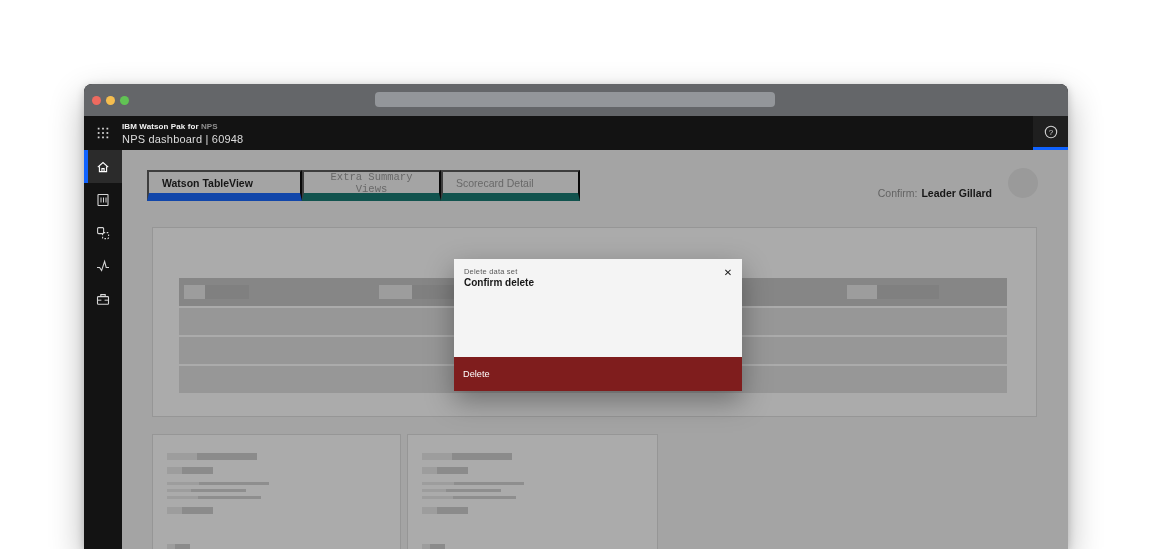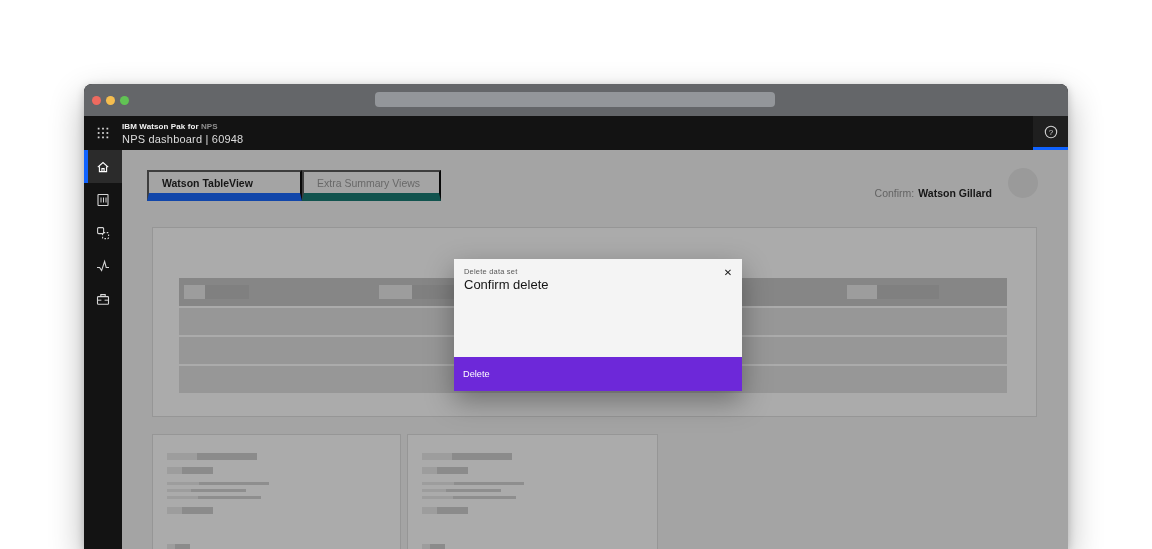--- a/index.html
+++ b/index.html
@@ -33,21 +33,21 @@
   .appbody { flex:1; display:flex; min-height:0; }
   .sidebar { width:38px; flex:0 0 38px; background:#131313; display:flex; flex-direction:column; }
   .navitem { position:relative; height:33px; display:flex; align-items:center; justify-content:center; background:none; border:none; cursor:pointer; }
   .navitem.active { background:#2b2b2b; }
   .navitem .accent { position:absolute; left:0; top:0; bottom:0; width:3.5px; background:#0f62fe; }
   
   .content { position:relative; flex:1; background:#f4f4f4; overflow:hidden; }
   .tabs { position:absolute; left:25px; top:20px; display:flex; z-index:1; }
   .tab { height:31px; border-bottom:8px solid #0f766e; display:flex; align-items:center;
     padding:0 13px; font-size:10.5px; color:#979797; background:none; cursor:pointer; }
-  .tab.t0 { width:155px; } .tab.t1 { width:139px; } .tab.t2 { width:139px; }
+  .tab.t0 { width:155px; } .tab.t1 { width:139px;font-family:Liberation Mono, monospace; } .tab.t2 { width:139px; }
   .tab.active { border-bottom-color:#0f62fe; color:#161616; font-weight:bold; }
   .leaderline { position:absolute; top:37px; right:76px; font-size:10.5px; color:#8f8f8f; z-index:1; white-space:nowrap; }
   .leaderline b { color:#161616; margin-left:4px; font-weight:bold; }
   .avatar { position:absolute; top:18px; right:30px; width:30px; height:30px; border-radius:50%; background:#e4e4e4; z-index:1; }
   
   .panel { position:absolute; left:30px; top:77px; width:885px; height:190px; background:#ffffff; border:1px solid #dfdfdf; z-index:1; }
   .table { position:absolute; left:26px; right:29px; top:50px; height:115px; }
   .thead { position:relative; height:28px; background:#c6c6c6; }
   .pair { position:absolute; top:7px; display:flex; height:14px; }
   .pair .lt { background:#eaeaea; } .pair .dk { background:#bcbcbc; }
@@ -55,29 +55,29 @@
   
   .mini { position:absolute; top:284px; height:170px; background:#ffffff; border:1px solid #dfdfdf; z-index:1; }
   .mini.m1 { left:30px; width:249px; } .mini.m2 { left:285px; width:251px; }
   .bar { position:absolute; left:14px; display:flex; }
   .bar .lt { background:#eaeaea; } .bar .dkA { background:#cdcdcd; } .bar .dkB { background:#d2d2d2; }
   
   .overlay { position:absolute; inset:0; background:rgba(21,21,21,.36); z-index:4; }
   .modal { position:absolute; left:332px; top:109px; width:288px; height:132px; background:#f4f4f4;
     z-index:5; box-shadow:0 10px 26px rgba(0,0,0,.34); }
   .mlabel { position:absolute; left:10px; top:8px; font-size:7.5px; color:#5a5a5a; letter-spacing:.2px; }
-  .mtitle { position:absolute; left:10px; top:18px; font-size:13px; color:#161616; font-weight:normal; }
+  .mtitle { position:absolute; left:10px; top:18px; font-size:10px; color:#161616; font-weight:bold; }
   .mbody  { position:absolute; left:10px; top:39px; width:246px; font-size:8.7px; line-height:10.8px; color:#404040; }
   .mclose { position:absolute; right:5px; top:4px; width:18px; height:18px; background:none; border:none;
     font-size:10px; color:#161616; display:flex; align-items:center; justify-content:center; cursor:pointer; }
   .mfooter { position:absolute; left:0; right:0; bottom:0; height:34px; display:flex; }
   .mbtn { flex:1; border:none; display:flex; align-items:center; padding-left:9px;
     font-size:9.2px; color:#ffffff; cursor:pointer; font-family:"Liberation Sans", sans-serif; }
   .mbtn.cancel { background:#1e1e1e; color:#f4f4f4; }
-  .mbtn.delete { background:#6d28d9; }
+  .mbtn.delete { background:#7f1d1d; }
   svg { display:block; }
 </style>
 </head>
 <body>
 
 <div class="screen">
   <div class="window">
 
     <div class="titlebar">
       <div class="lights">
@@ -151,23 +151,24 @@
             <path d="M2.5 9.2 H6.4 M9.6 9.2 H13.5" stroke-width="1"></path>
           </svg>
         </button>
       </nav>
 
       <div class="content">
 
         <div class="tabs">
           <button class="tab t0 active">Watson TableView</button>
           <button class="tab t1">Extra Summary Views</button>
-        </div>
-
-        <div class="leaderline"><span>Confirm:</span><b>Watson Gillard</b></div>
+          <button class="tab t2">Scorecard Detail</button>
+        </div>
+
+        <div class="leaderline"><span>Confirm:</span><b>Leader Gillard</b></div>
         <div class="avatar"></div>
 
         <div class="panel">
           <div class="table">
             <div class="thead">
               <span class="pair" style="left:5px">
                   <span class="lt" style="width:21px"></span>
                   <span class="dk" style="width:44px"></span>
                 </span>
               <span class="pair" style="left:200px">

